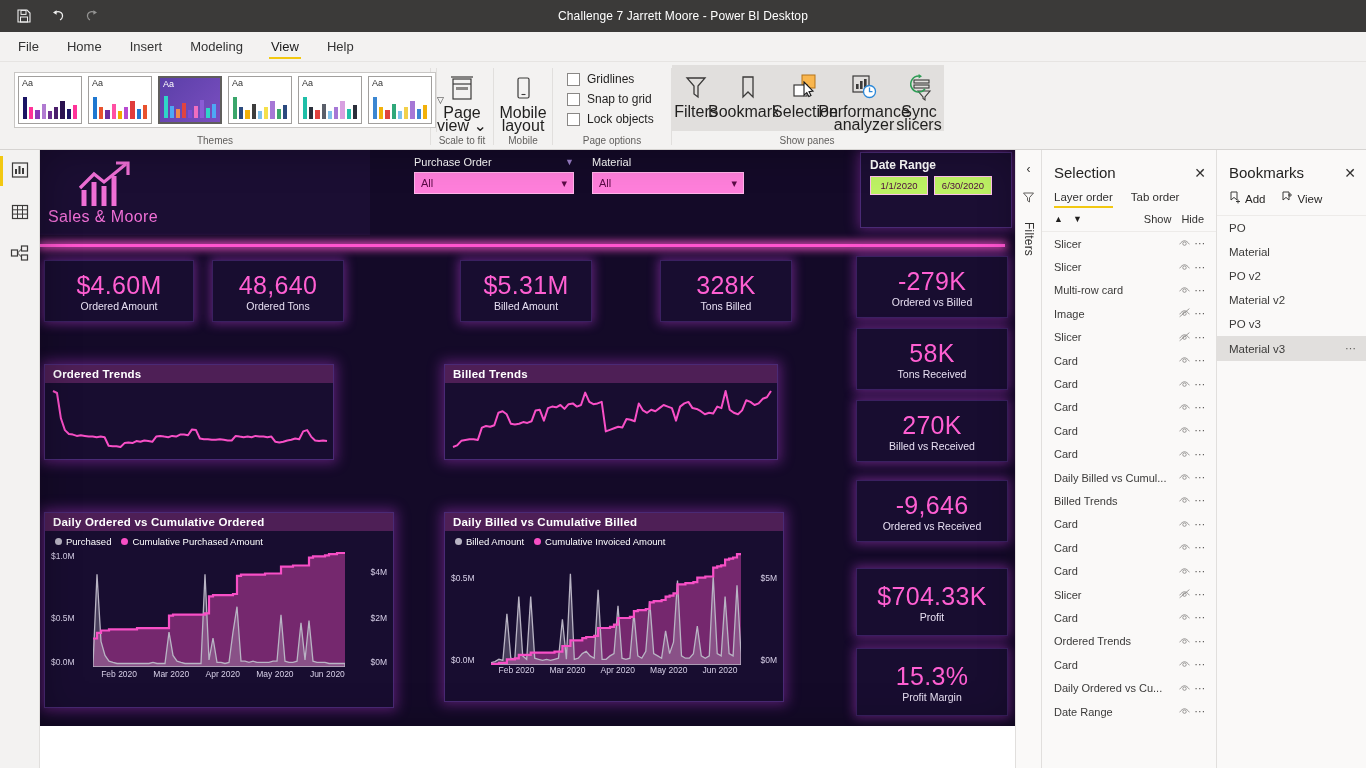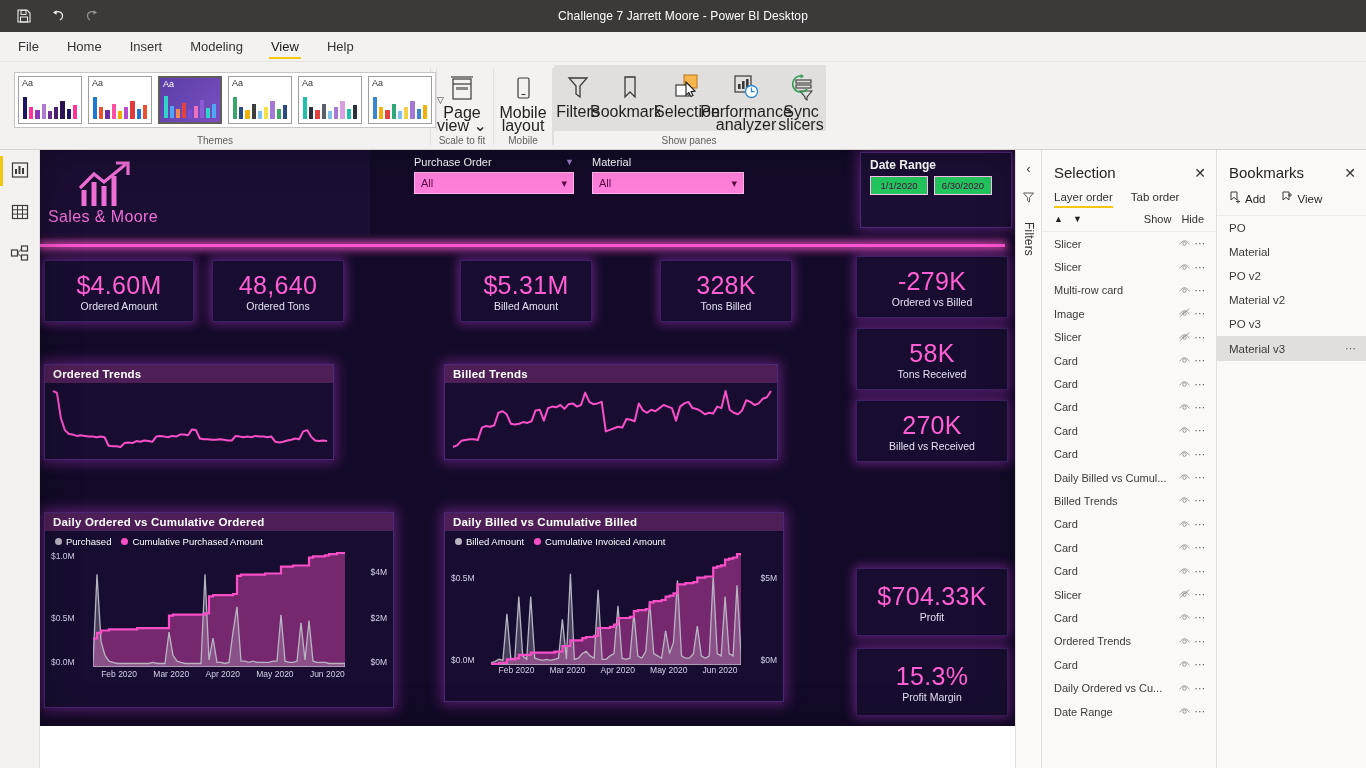--- a/index.html
+++ b/index.html
@@ -120,21 +120,21 @@
     display: flex; align-items: center; padding: 0 6px; color: #5a0a45; font-size: 11px;
     justify-content: space-between;
   }
   .daterange {
     position: absolute; background: #1b0e33; border: 1px solid #4a2a75;
     box-shadow: 0 0 12px 2px rgba(186,61,214,.4);
   }
   .dr-ttl { font-size: 12px; color: #fff; font-weight: bold; padding: 5px 0 4px 9px; }
   .dr-inputs { display: flex; gap: 6px; padding-left: 9px; }
   .dr-in {
-    background: #22c55e; border: 1px solid #ffc0ec; color: #4f0a3d; font-size: 9.5px;
+    background: #bef264; border: 1px solid #ffc0ec; color: #4f0a3d; font-size: 9.5px;
     padding: 3px 6px; min-width: 58px; text-align: center;
   }
   .pinkline { position: absolute; background: #ff55cf; box-shadow: 0 0 8px 2px #ff55cf; }
 
   .chartbox {
     position: absolute; background: #180d30; border: 1px solid #4a2a75;
     box-shadow: 0 0 12px 3px rgba(186,61,214,.40);
   }
   .chart-ttl {
     font-size: 11.5px; font-weight: bold; color: #ffffff; background: #4e1f56;
@@ -355,20 +355,39 @@
             </svg>
         </span>
         <span>Mobile</span>
         <span>layout</span>
       </div>
     </div>
     <div class="glabel">Mobile</div>
   </div>
   <div class="vsep"></div>
 
+  <div class="rgroup" style="width:118px">
+    <div class="gbody">
+      <div class="chk-list" id="chklist">
+          <div class="chk">
+            <span class="box"></span>
+            <span>Gridlines</span>
+          </div>
+          <div class="chk">
+            <span class="box"></span>
+            <span>Snap to grid</span>
+          </div>
+          <div class="chk">
+            <span class="box"></span>
+            <span>Lock objects</span>
+          </div>
+        </div>
+    </div>
+    <div class="glabel">Page options</div>
+  </div>
   <div class="vsep"></div>
 
   <div class="rgroup" style="width:270px">
     <div class="gbody" style="padding:0">
       <div class="showpanes">
         <div class="bigbtn" style="width:44px">
           <span class="bico">
             <svg width="26" height="30" viewBox="0 0 26 30">
                 <path d="M4 5h18l-7 8v11l-4-3V13z" fill="none" stroke="#3b3a39" stroke-width="1.3"></path>
               </svg>
@@ -523,20 +542,24 @@
         <div class="lbl">Ordered vs Billed</div>
       </div>
       <div class="card" style="left:816px;top:178px;width:152px;height:62px">
         <div class="val">58K</div>
         <div class="lbl">Tons Received</div>
       </div>
       <div class="card" style="left:816px;top:250px;width:152px;height:62px">
         <div class="val">270K</div>
         <div class="lbl">Billed vs Received</div>
       </div>
+      <div class="card" style="left:816px;top:330px;width:152px;height:62px">
+        <div class="val">-9,646</div>
+        <div class="lbl">Ordered vs Received</div>
+      </div>
       <div class="card" style="left:816px;top:418px;width:152px;height:68px">
         <div class="val">$704.33K</div>
         <div class="lbl">Profit</div>
       </div>
       <div class="card" style="left:816px;top:498px;width:152px;height:68px">
         <div class="val">15.3%</div>
         <div class="lbl">Profit Margin</div>
       </div>
 
       <div class="chartbox" style="left:4px;top:214px;width:290px;height:96px">

